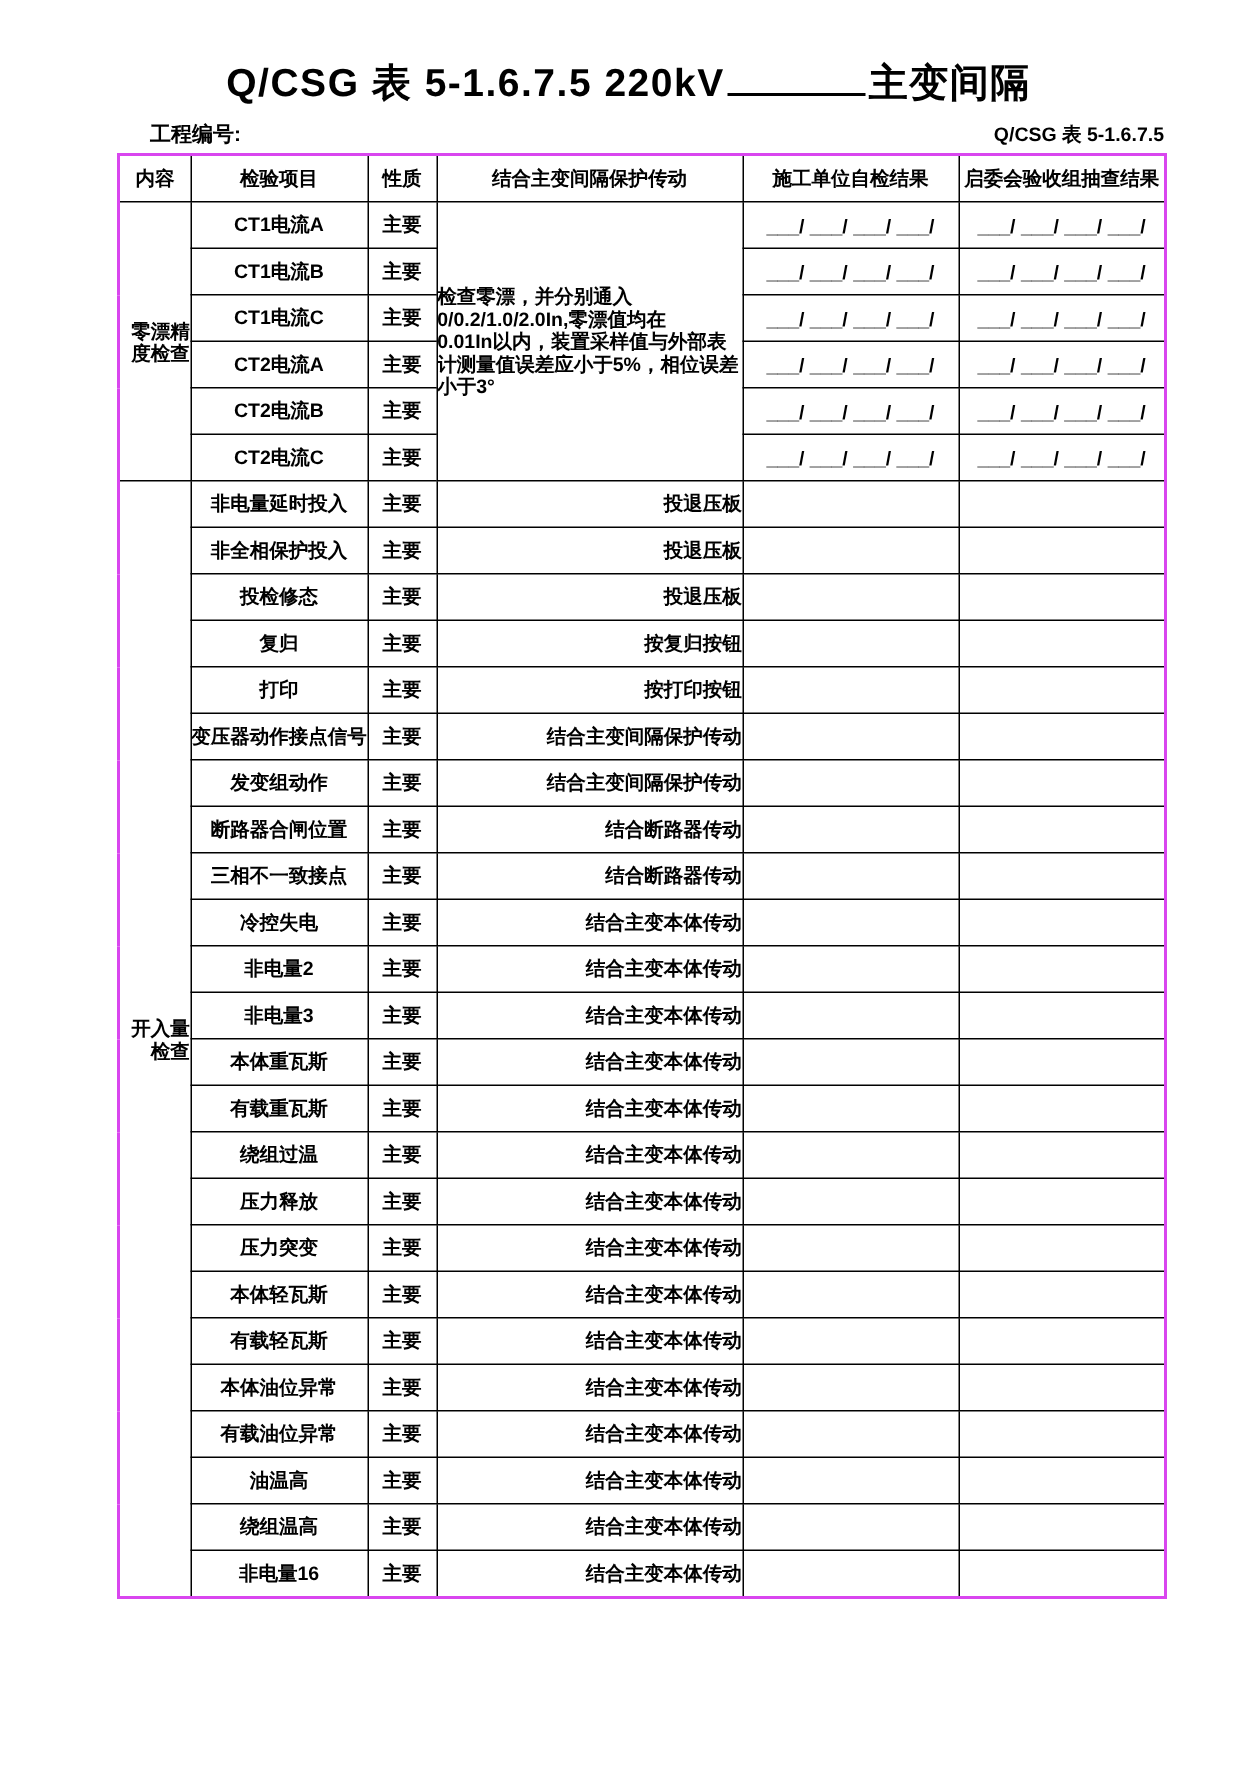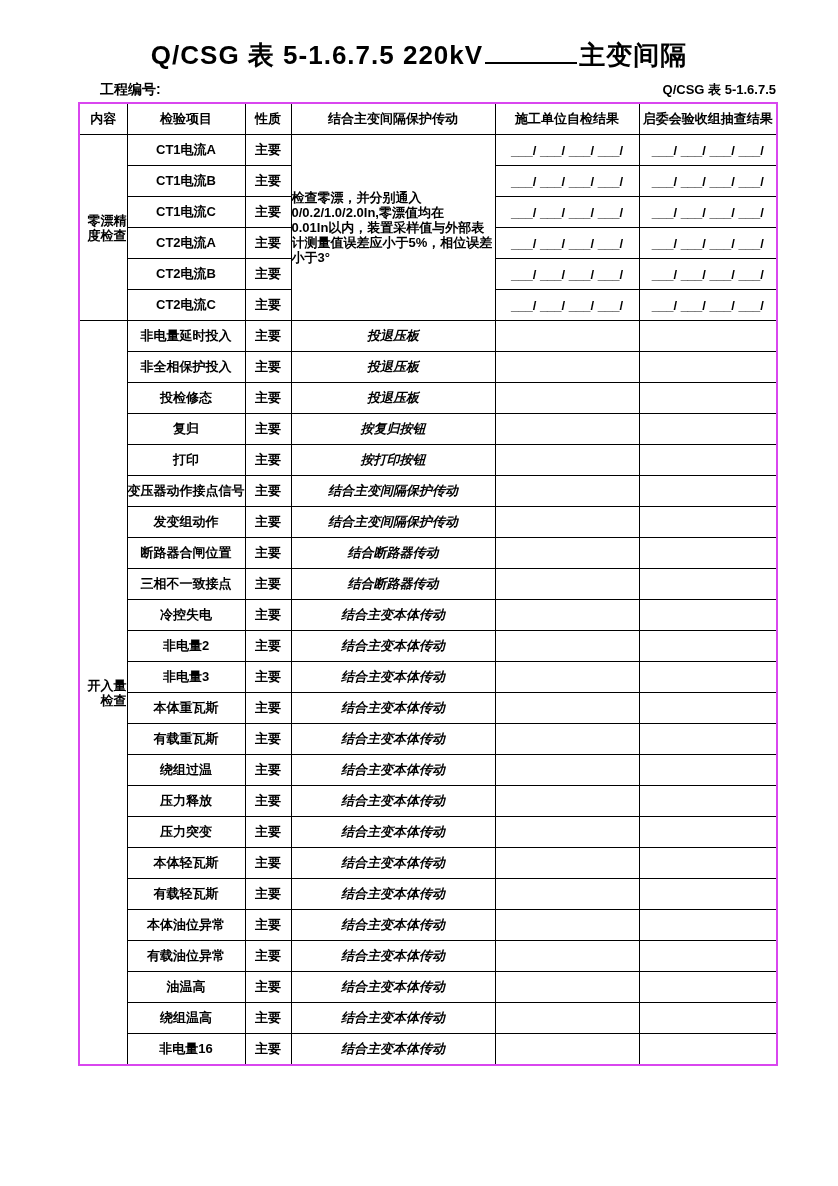--- a/index.html
+++ b/index.html
@@ -30,21 +30,21 @@
     border:1px solid #000;height:30px;padding:0;
     font-size:13px;color:#000;overflow:hidden;
   }
   .form th{text-align:center;font-weight:700;}
   .section-label{
     text-align:right;white-space:pre-line;line-height:15px;font-size:13px;
     vertical-align:middle;
   }
   .c-item{text-align:center;line-height:14px;padding:0 2px;}
   .c-nature{text-align:center;}
-  .c-method{text-align:center;padding-left:5px;font-style:italic;}
+  .c-method{text-align:right;padding-left:5px;}
   .c-method-merged{
     text-align:left;padding:0 2px 0 4px;font-size:12.5px;line-height:15px;
     white-space:pre-line;vertical-align:middle;font-weight:700;
   }
   .c-result{text-align:center;letter-spacing:0px;font-size:13px;}
 </style>
 </head>
 <body>
 
 <div class="page">

